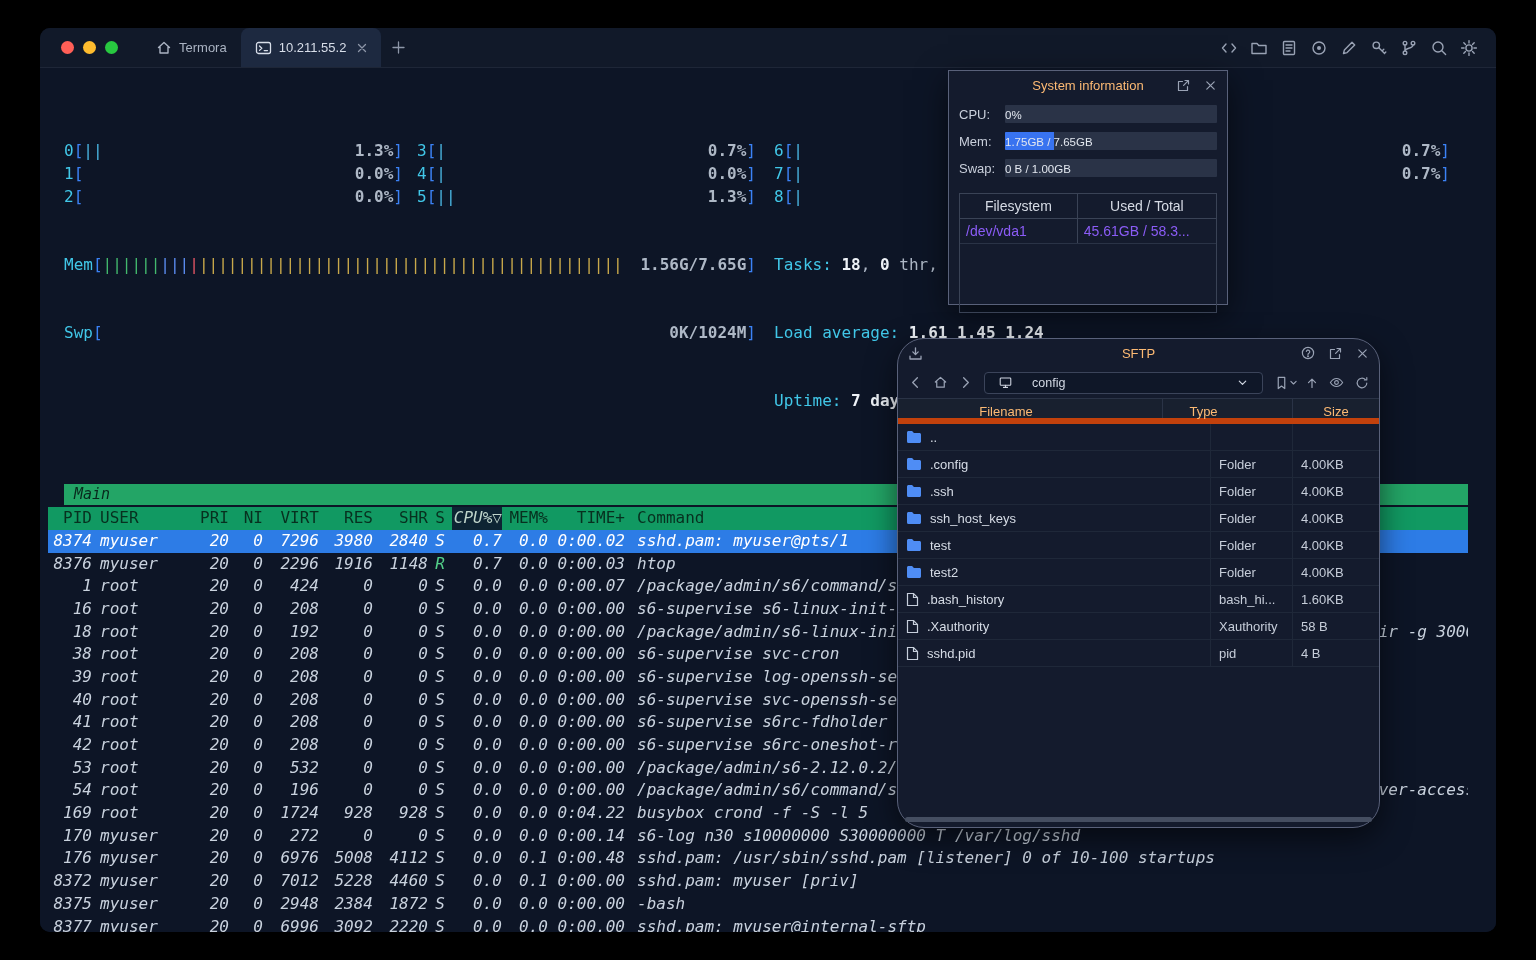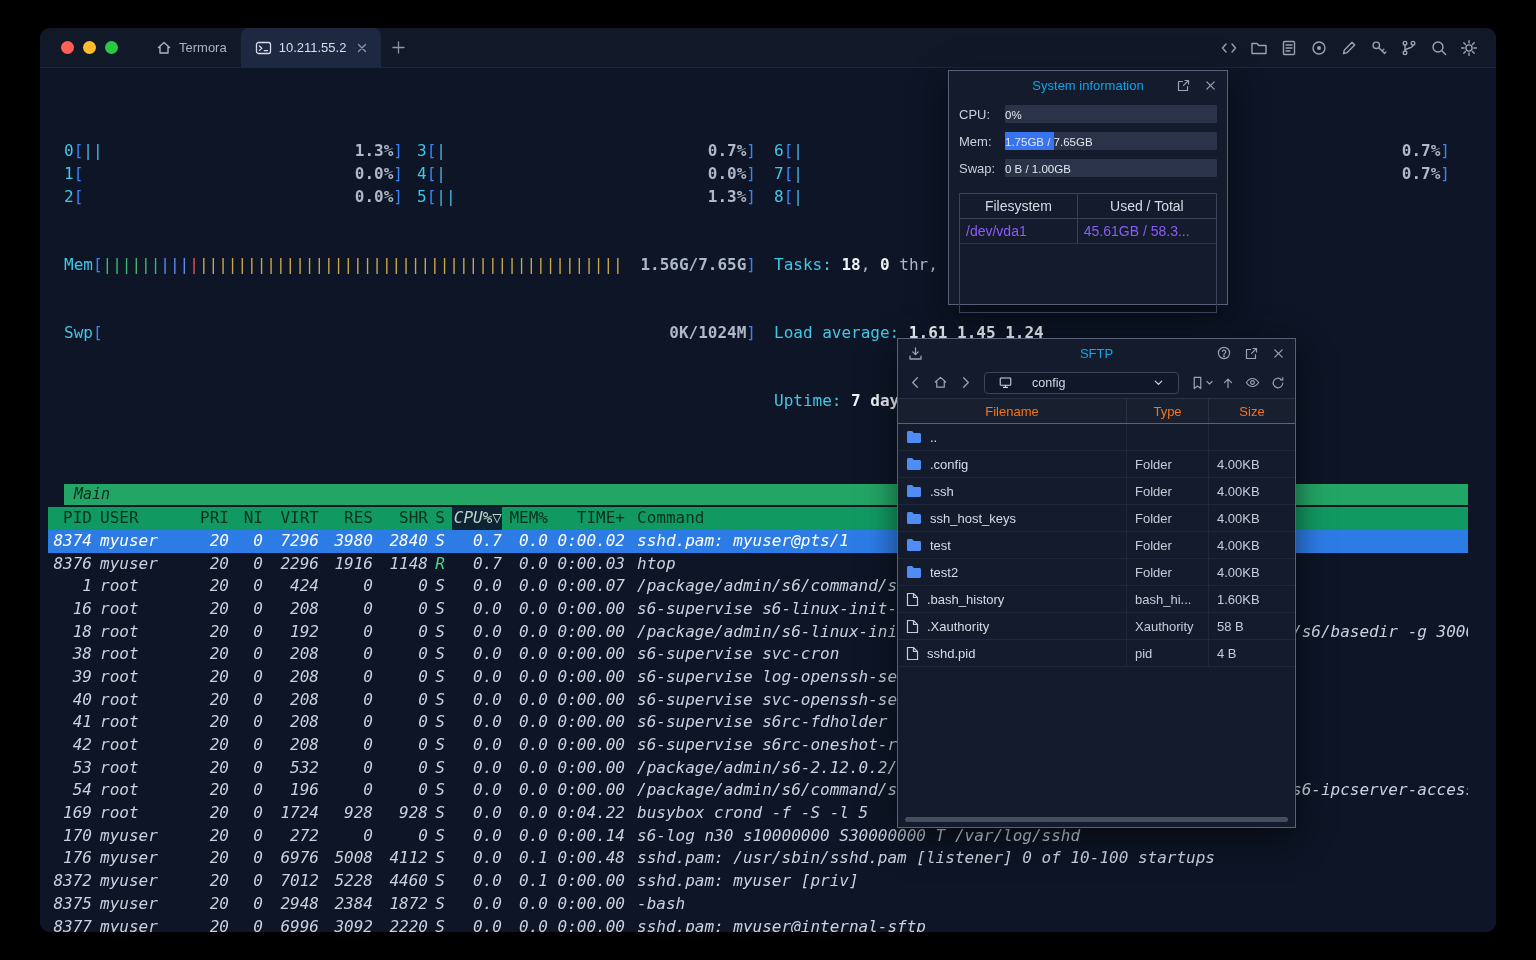--- a/index.html
+++ b/index.html
@@ -62,51 +62,51 @@
   .prow { color:#c9d2de;font-style:italic; }
   .prow.selected { background:#2d7ce6; color:#ffffff; }
   .prow.state-r .c-s { color:#53d08a; }
 
   .tspacer { flex:1; }
 
   
   .panel { position:absolute; background:#141b2d; border:1px solid #59617a;
            box-shadow:0 10px 30px rgba(0,0,0,.55); z-index:5; }
   .panel-head { height:28px; position:relative; display:flex; align-items:center; padding:0 8px; }
-  .panel-title { position:absolute; left:0; right:0; text-align:center; font-size:13px; color:#0ea5e9; }
+  .panel-title { position:absolute; left:0; right:0; text-align:center; font-size:13px; color:#fdba74; }
   .phead-right { margin-left:auto; display:flex; gap:9px; z-index:1; }
   .pbtn { width:18px; height:18px; display:flex; align-items:center; justify-content:center; color:#9aa3b5; }
 
   .sysinfo { left:908px; top:42px; width:280px; height:235px; }
   .si-body { padding:6px 10px 10px 10px; }
   .si-row { display:flex; align-items:center; margin-bottom:9px; }
   .si-label { width:46px; font-size:13px; color:#c9cfdb; }
   .si-bar { flex:1; height:18px; background:#2a3347; position:relative; overflow:hidden; border-radius:1px; }
   .si-fill { position:absolute; left:0; top:0; bottom:0; width:0; background:#3873f0; }
   .si-bartext { position:relative; text-align:center; font-size:11.5px; line-height:18px; color:#e2e7ef; }
   .si-table { margin-top:16px; border:1px solid #3a4356; height:120px; font-size:14px; }
   .si-thead { display:flex; border-bottom:1px solid #3a4356; }
   .si-th { padding:4px 2px; text-align:center; color:#d6dbe5; }
   .si-th.c1, .si-td.c1 { width:46%; border-right:1px solid #3a4356; }
   .si-th.c2, .si-td.c2 { width:54%; }
   .si-trow { display:flex; border-bottom:1px solid #2a3346; }
   .si-td { padding:4px 6px; color:#8b5cf6; white-space:nowrap; overflow:hidden; }
 
-  .sftp { left:857px; top:310px; width:399px; height:490px; }
+  .sftp { left:857px; top:310px; width:483px; height:490px;border-radius:27px; }
   .sftp-toolbar { height:31px; display:flex; align-items:center; padding:0 6px; gap:2px; }
   .tbtn { width:23px; height:23px; display:flex; align-items:center; justify-content:center;
           color:#9aa3b5; border-radius:4px; }
   .crumb { flex:1; height:22px; border:1px solid #3b445a; border-radius:4px; background:#0f1728;
            display:flex; align-items:center; gap:5px; padding:0 14px; margin:0 5px;
            font-size:12.5px; color:#d2d8e3; }
   .crumb .sp { flex:1; }
   .bm-caret { margin-left:-6px; color:#9aa3b5; }
   .sftp-thead { display:flex; height:26px; line-height:25px; border-top:1px solid #2a3346;
-                border-bottom:1px solid #c2410c; background:#18202f; font-size:13px; color:#f97316;
-                text-align:center; }
+                border-bottom:6px solid #c2410c; background:#18202f; font-size:13px; color:#fdba74;
+                text-align:center;gap:48px; }
   .co-name { flex:1; min-width:0; }
   .co-type { width:82px; border-left:1px solid #2a3346; }
   .co-size { width:87px; border-left:1px solid #2a3346; }
   .sftp-row { display:flex; height:27px; align-items:stretch; border-bottom:1px solid #1f2839;
               font-size:13px; color:#d6dce6; }
   .cell-name { flex:1; min-width:0; display:flex; align-items:center; gap:8px; padding-left:8px;
                white-space:nowrap; overflow:hidden; }
   .cell-type, .cell-size { display:flex; align-items:center; padding-left:8px; color:#c6cdd9;
                white-space:nowrap; overflow:hidden; }
   .cell-type { width:82px; border-left:1px solid #1f2839; }

